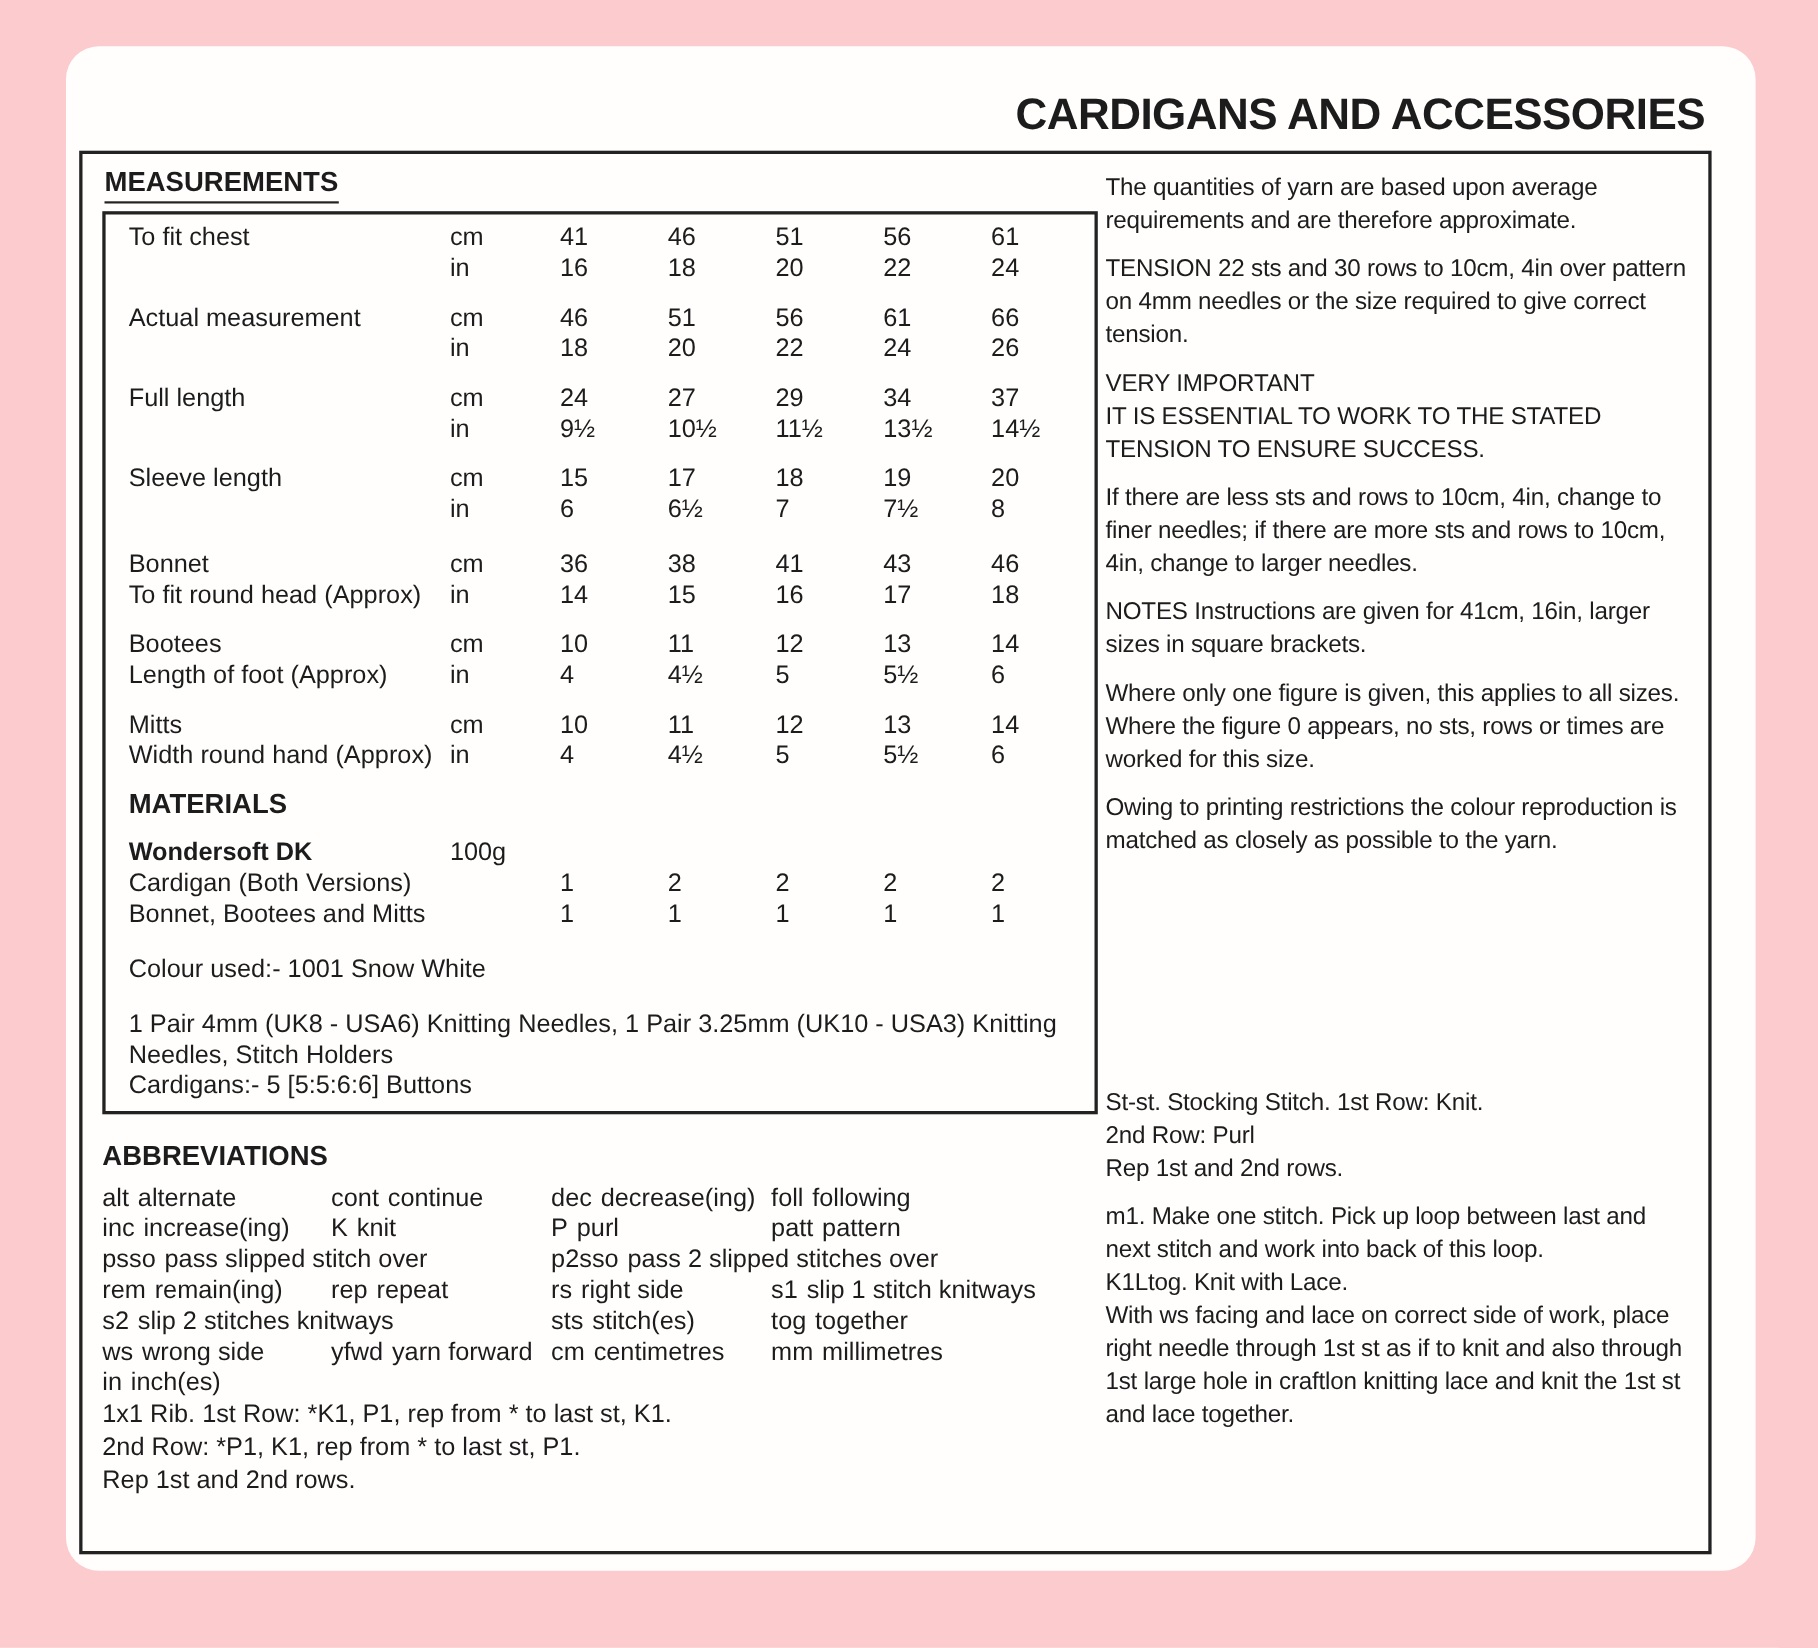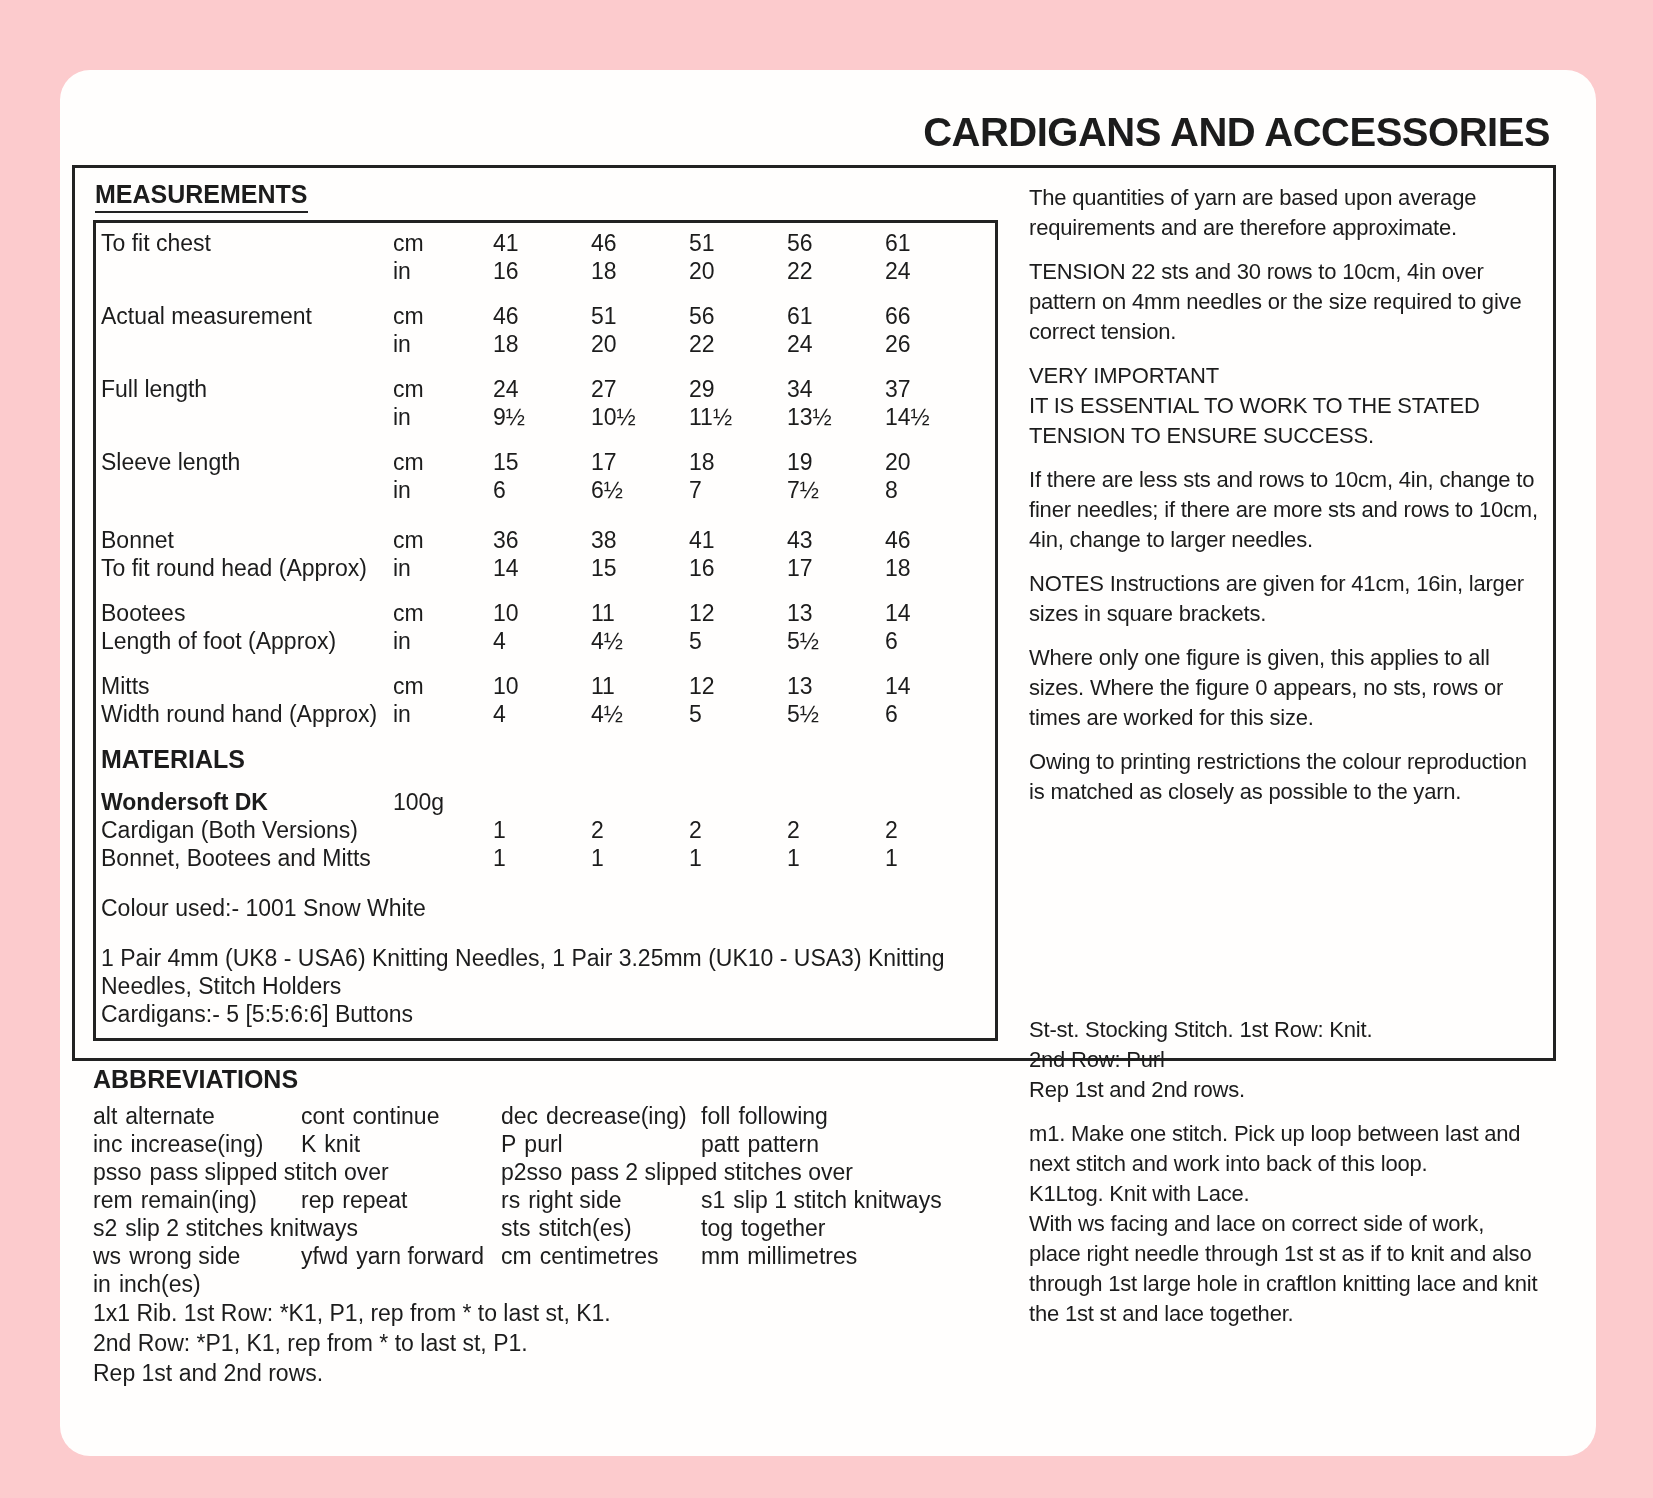--- a/index.html
+++ b/index.html
@@ -3,44 +3,44 @@
 <meta charset="utf-8">
 <style>
   html,body{margin:0;padding:0;}
   body{
     width:1653px;height:1498px;position:relative;overflow:hidden;
     background:#fccbcd;
     font-family:"Liberation Sans",sans-serif;
     color:#1c1c1c;
   }
   .card{
-    position:absolute;left:60px;top:70px;width:1536px;height:1386px;
+    position:absolute;left:60px;top:42px;width:1536px;height:1386px;
     background:#fffefd;border-radius:30px;box-sizing:border-box;
     padding:40px 40px 20px 12px;
   }
   .title{
     text-align:right;font-weight:bold;font-size:40px;letter-spacing:-0.5px;
     margin:0 6px 10px 0;white-space:nowrap;
   }
   .outer{
-    border:3px solid #222;height:896px;box-sizing:border-box;
+    border:3px solid #222;height:1276px;box-sizing:border-box;
     padding:12px 10px 20px 18px;
-    display:grid;grid-template-columns:912px 1fr;column-gap:24px;
+    display:grid;grid-template-columns:912px 1fr;
   }
   .leftcol{min-width:0;}
   .sec-head{
     display:inline-block;font-weight:bold;font-size:25px;
     border-bottom:2.5px solid #222;padding-bottom:2px;margin:0 0 0 2px;
   }
   .plain-head{
     font-weight:bold;font-size:25px;margin:0;
   }
   .tbox{
     border:3px solid #222;width:905px;box-sizing:border-box;margin-top:7px;
-    padding:6px 6px 10px 5px;font-size:23px;
+    padding:6px 6px 10px 21px;font-size:23px;
   }
   .mrow{
     display:grid;grid-template-columns:292px 100px repeat(5,98px);
     line-height:28px;margin-bottom:17px;
   }
   .mrow .lab{white-space:nowrap;}
   .gapbig{margin-top:22px;}
   .mat-head{margin:16px 0 14px 0;}
   .matrow{
     display:grid;grid-template-columns:292px 100px repeat(5,98px);

